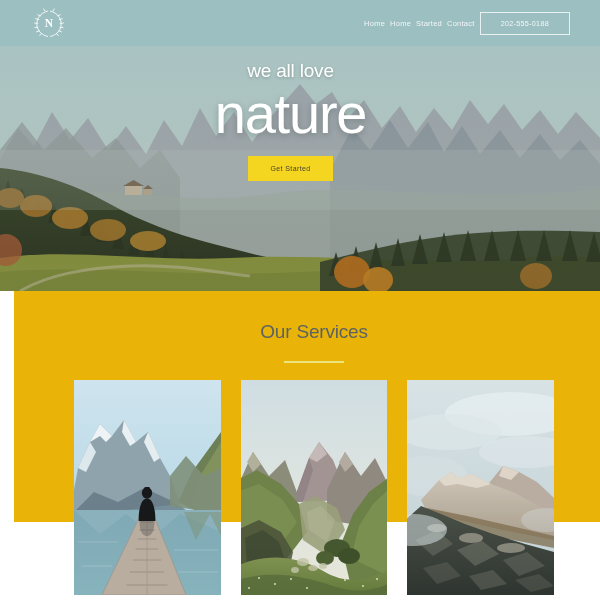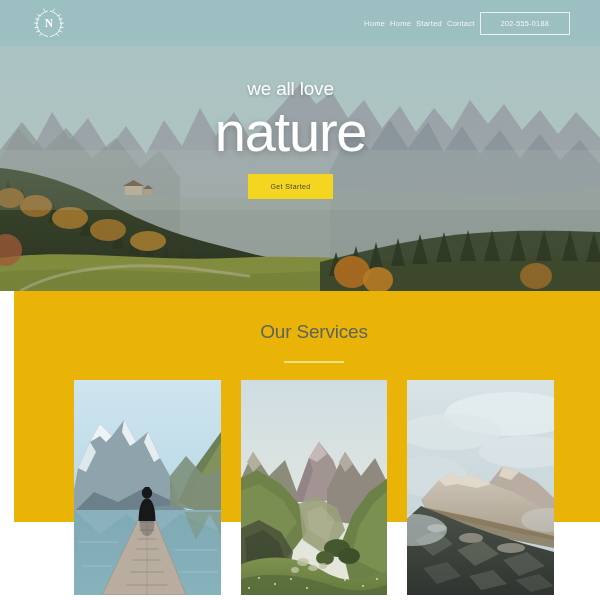--- a/index.html
+++ b/index.html
@@ -88,21 +88,21 @@
   }
   .hero-content {
     position: absolute;
     top: 0; left: 0;
     width: 581px;
     height: 291px;
     display: flex;
     flex-direction: column;
     align-items: center;
     justify-content: flex-start;
-    padding-top: 79px;
+    padding-top: 61px;
     box-sizing: border-box;
     z-index: 10;
   }
   .hero-kicker {
     color: #ffffff;
     font-size: 19px;
     font-weight: 400;
     letter-spacing: -0.2px;
     line-height: 1;
     text-shadow: 0 1px 3px rgba(40,50,50,0.30);

